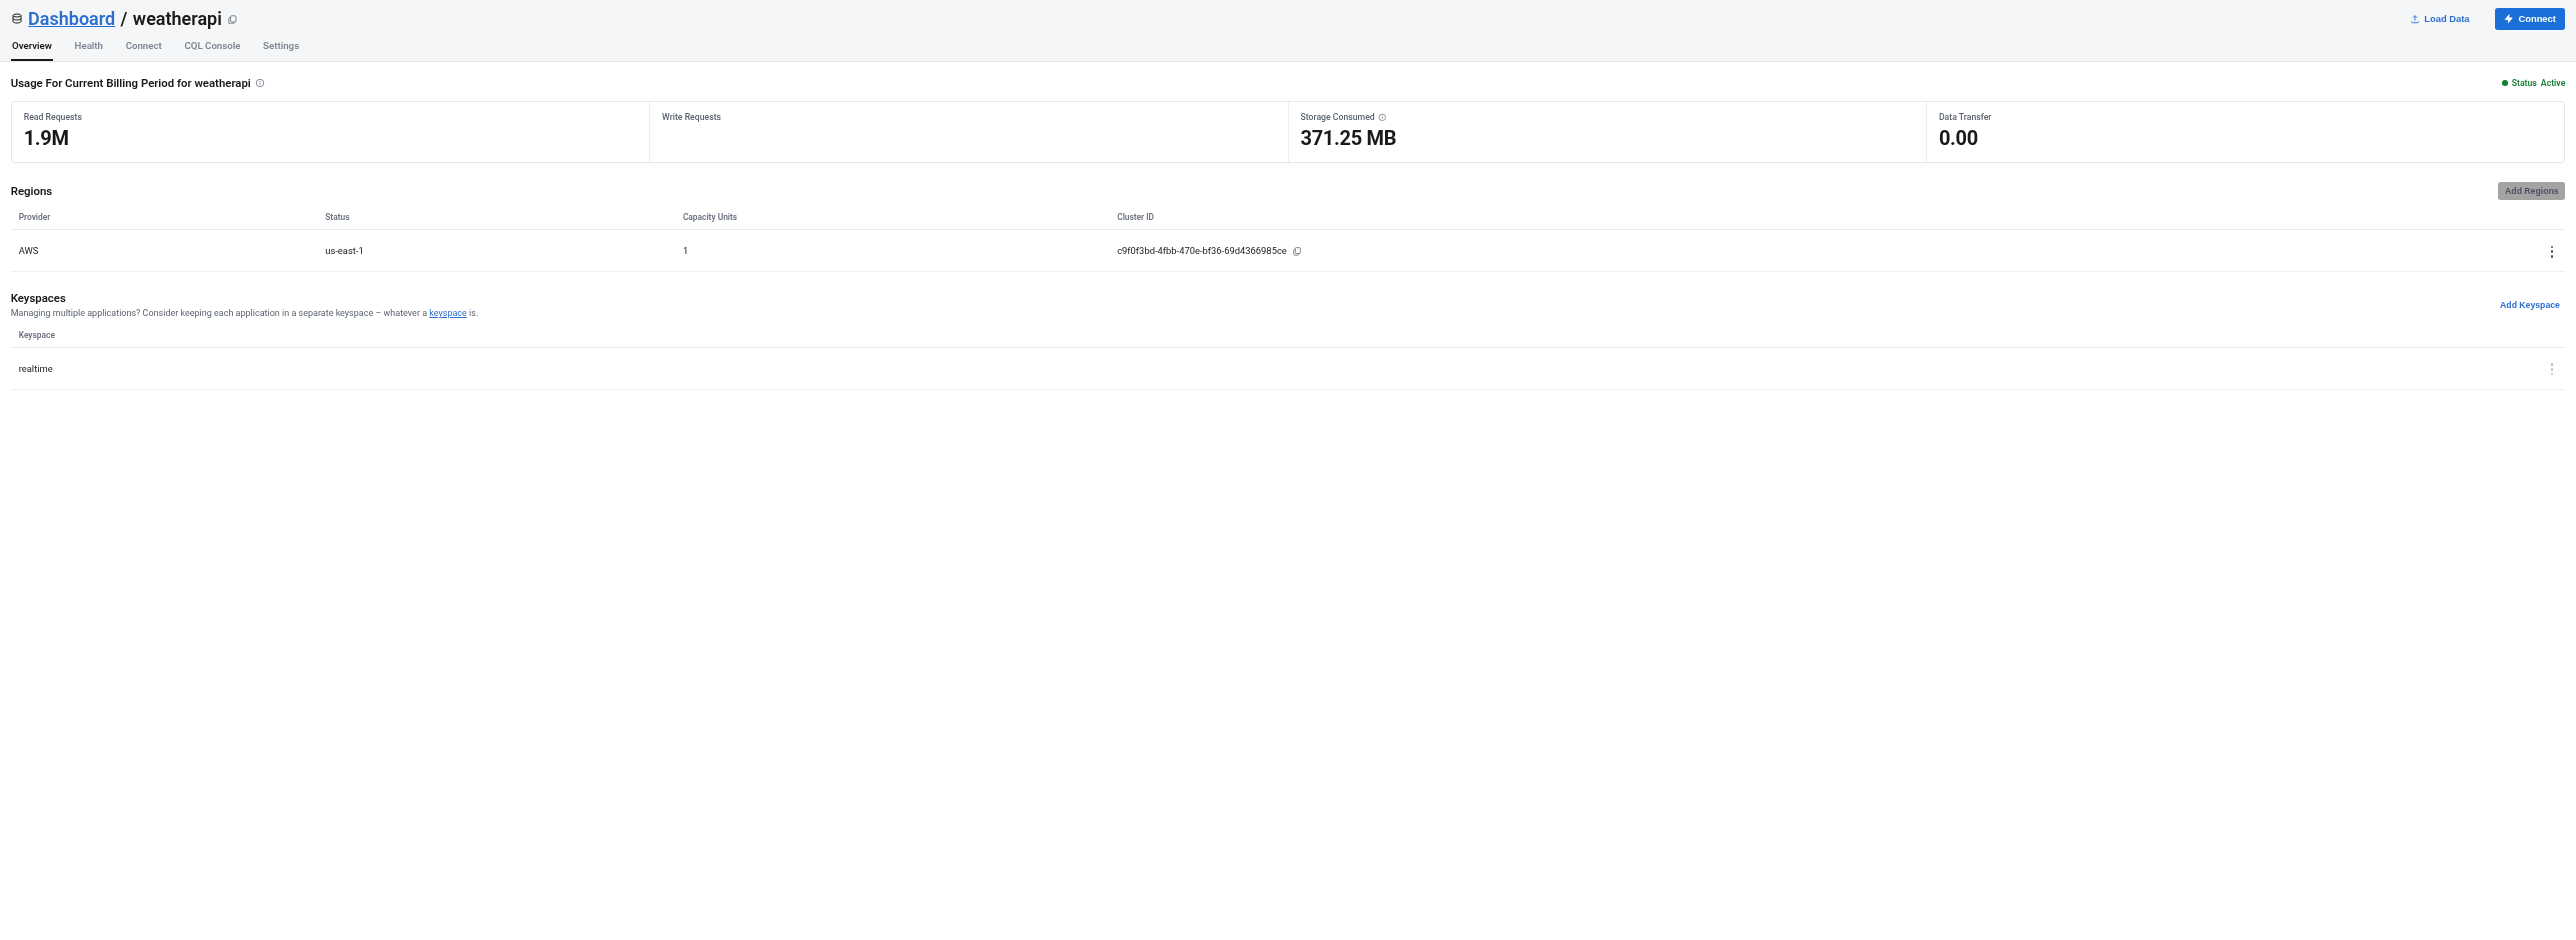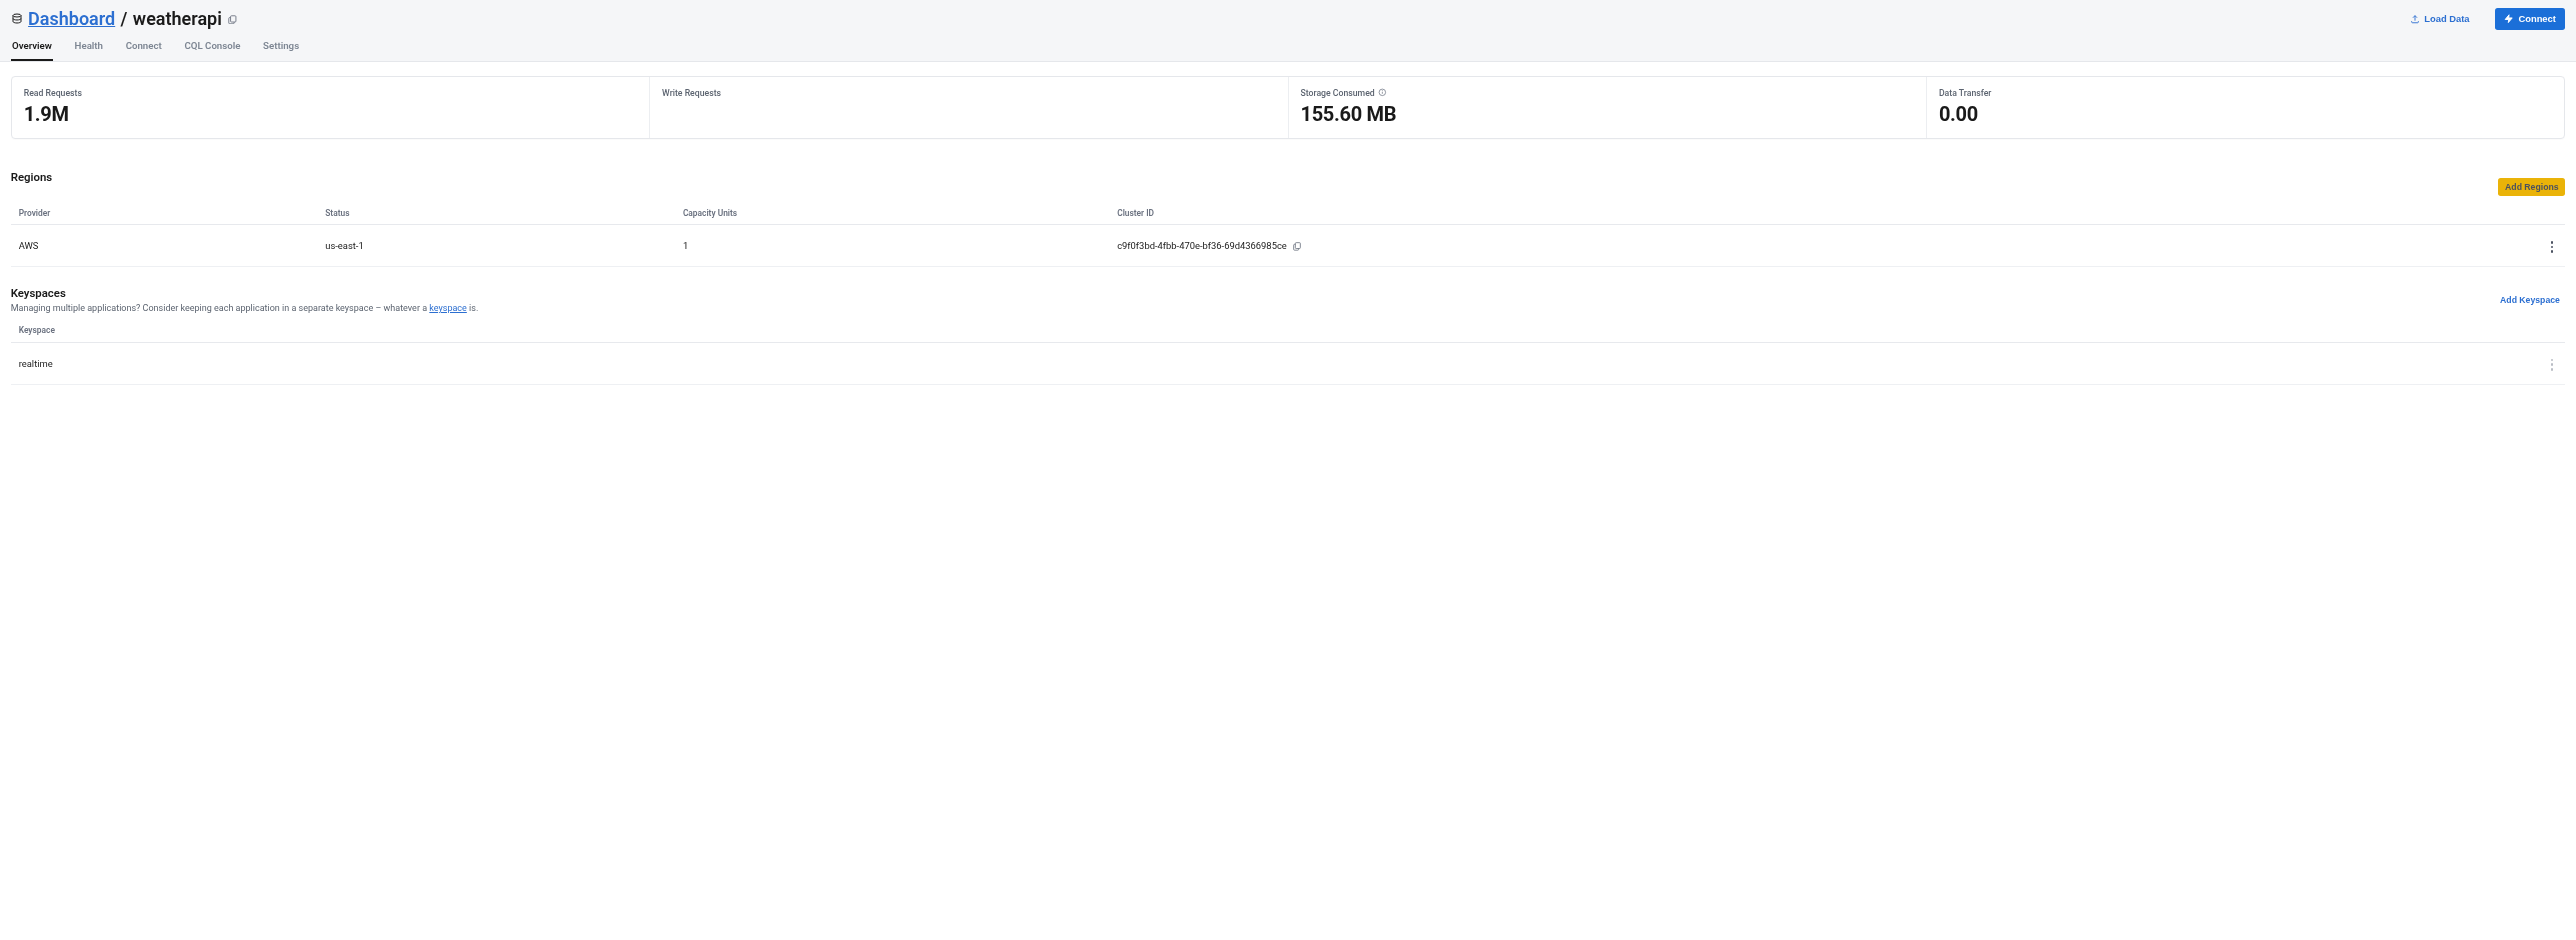--- a/index.html
+++ b/index.html
@@ -144,29 +144,28 @@
     font-size: 11.4px;
     font-weight: 600;
   }
   .section-sub {
     font-size: 9px;
     color: #5c6470;
     margin-top: 2.7px;
   }
   .section-sub a { color: #2c6fd1; text-decoration: underline; }
   .btn-add-region {
-    background: #eab308;
+    background: #a3a3a3;
     color: #4a5160;
     border: none;
     border-radius: 2.7px;
     font-size: 8.7px;
     font-weight: 600;
     padding: 4px 6.7px;
     cursor: pointer;
-    margin-top: 20px;
   }
   .btn-add-keyspace {
     background: transparent;
     color: #2c6fd1;
     border: none;
     font-size: 8.7px;
     font-weight: 600;
     padding: 4px 5.4px;
     cursor: pointer;
   }
@@ -262,41 +261,58 @@
     <div class="tab active">Overview</div>
     <div class="tab">Health</div>
     <div class="tab">Connect</div>
     <div class="tab">CQL Console</div>
     <div class="tab">Settings</div>
   </div>
 </div>
 
 <div class="content">
 
+  <div class="usage-header">
+    <div class="usage-title">
+      <span>Usage For Current Billing Period for weatherapi</span>
+      <span class="icon" style="cursor:pointer;">
+        <svg width="10" height="10" viewBox="0 0 24 24" fill="none" stroke="#6b7280" stroke-width="2">
+          <circle cx="12" cy="12" r="9"></circle>
+          <line x1="12" y1="11" x2="12" y2="16"></line>
+          <circle cx="12" cy="8" r="0.5" fill="#6b7280"></circle>
+        </svg>
+      </span>
+    </div>
+    <div class="status-chip">
+      <span class="status-dot"></span>
+      <span>Status</span>
+      <span>Active</span>
+    </div>
+  </div>
 
   <div class="usage-card">
     <div class="metric">
       <div class="metric-label">Read Requests</div>
       <div class="metric-value">1.9M</div>
     </div>
     <div class="metric">
       <div class="metric-label">Write Requests</div>
     </div>
     <div class="metric">
       <div class="metric-label">
         <span>Storage Consumed</span>
         <span class="icon" style="cursor:pointer;">
           <svg width="8.7" height="8.7" viewBox="0 0 24 24" fill="none" stroke="#6b7280" stroke-width="2">
             <circle cx="12" cy="12" r="9"></circle>
             <line x1="12" y1="11" x2="12" y2="16"></line>
             <circle cx="12" cy="8" r="0.5" fill="#6b7280"></circle>
           </svg>
         </span>
       </div>
-      <div class="metric-value">155.60 MB</div>
+      <div class="metric-value">371.25 MB</div>
     </div>
     <div class="metric">
       <div class="metric-label">Data Transfer</div>
       <div class="metric-value">0.00</div>
     </div>
   </div>
 
   <div class="section">
     <div class="section-header">
       <div class="section-title">Regions</div>

